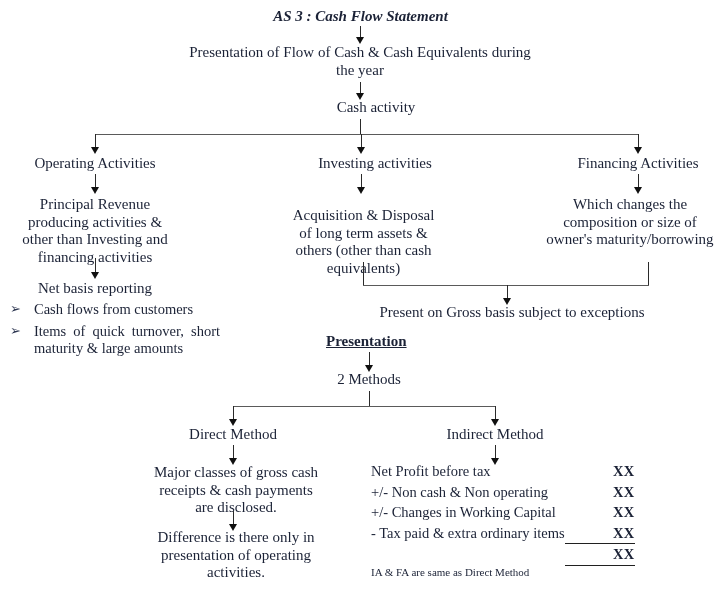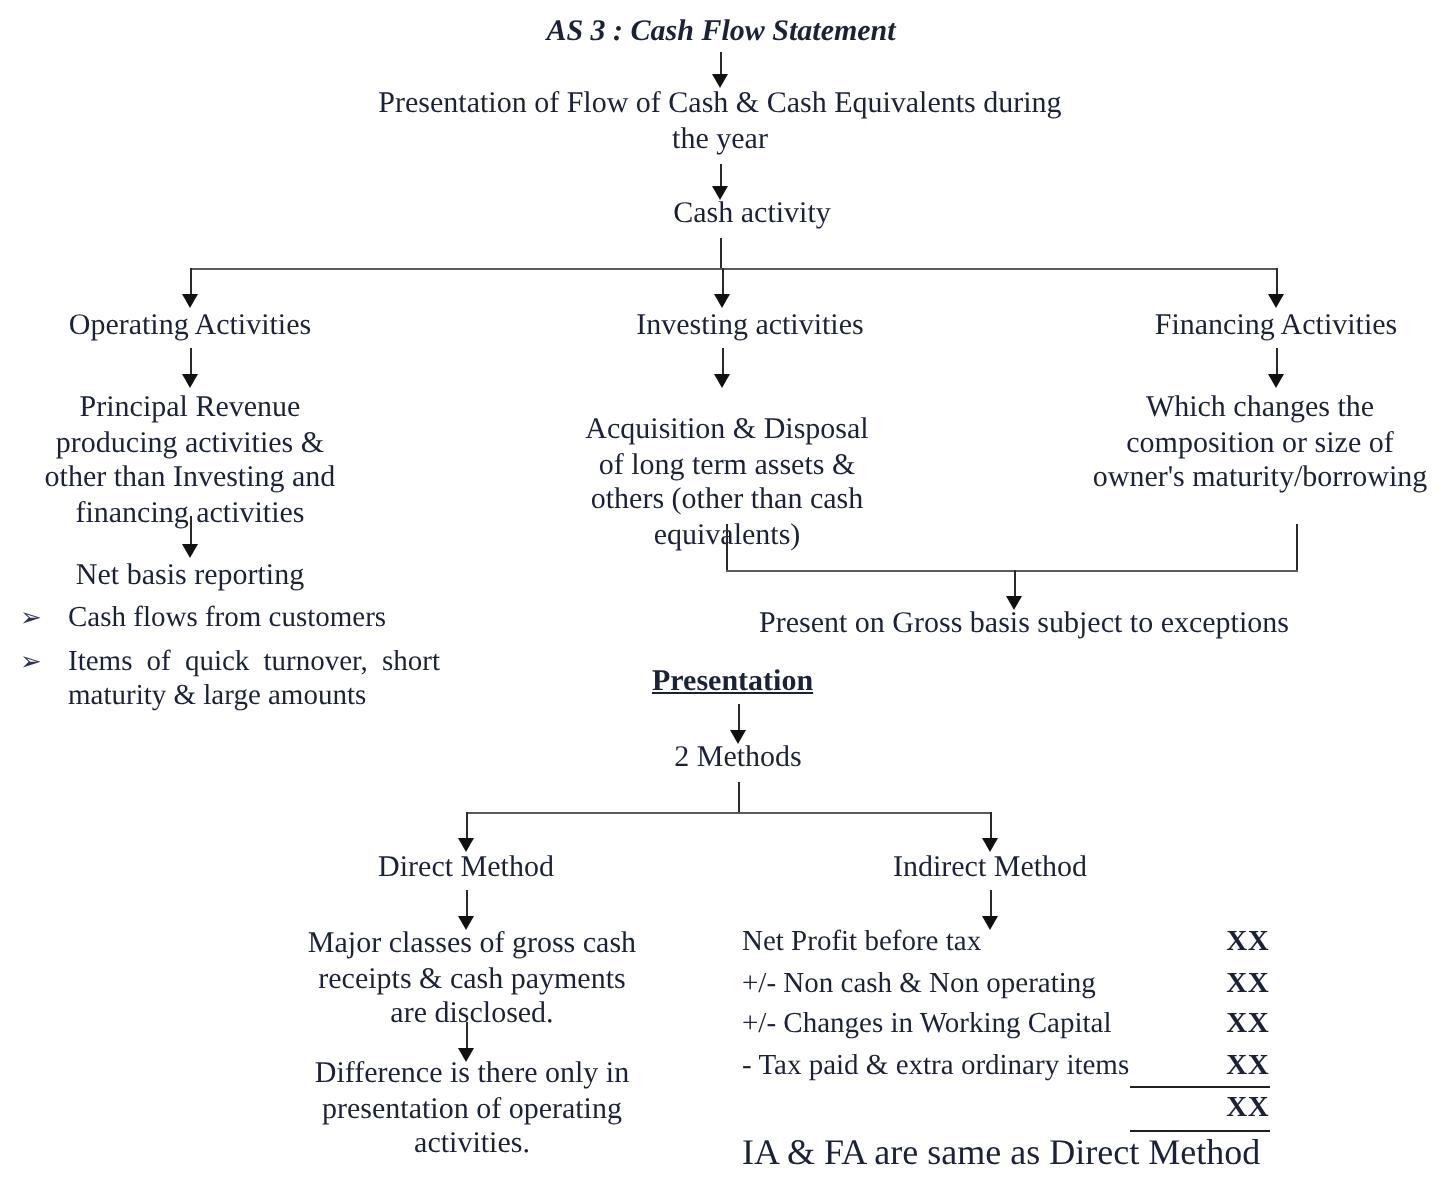--- a/index.html
+++ b/index.html
@@ -105,21 +105,21 @@
     width: 44px;
   }
   #indirect-table tr.ruled td.amt {
     border-bottom: 1.3px solid #202020;
   }
   #indirect-table tr.total td.amt {
     border-bottom: 1.3px solid #202020;
   }
   .footnote {
     position: absolute;
-    font-size: 18px;
+    font-size: 11px;
     color: #1b2236;
     text-align: left;
   }
 </style>
 </head>
 <body>
 
 <div id="chart-root">
 
   <div class="node t15 bold italic" style="left:0; top:8px; width:721px;">AS 3 : Cash Flow Statement</div>

